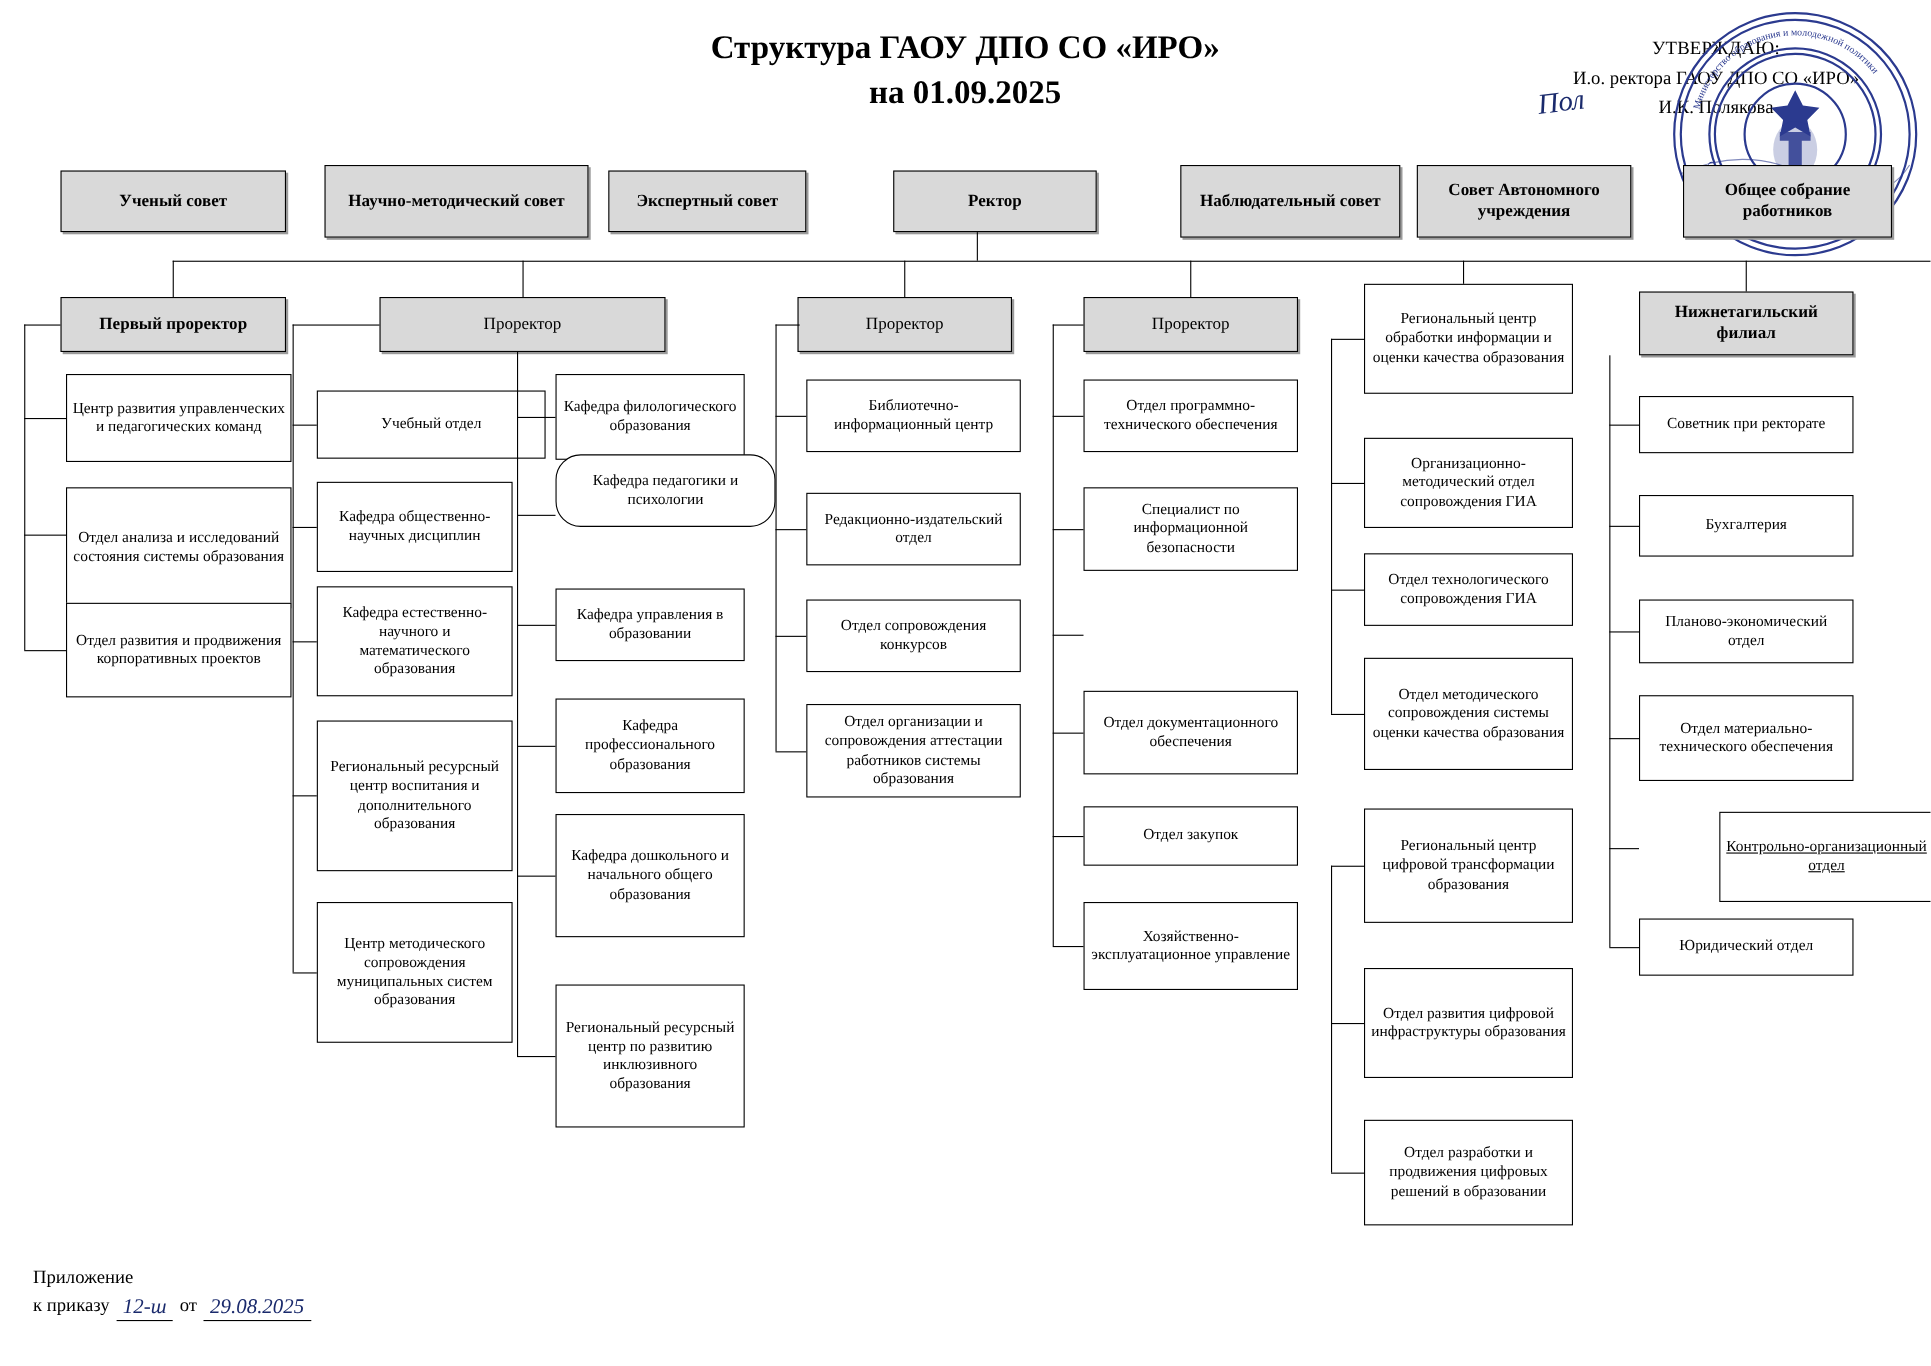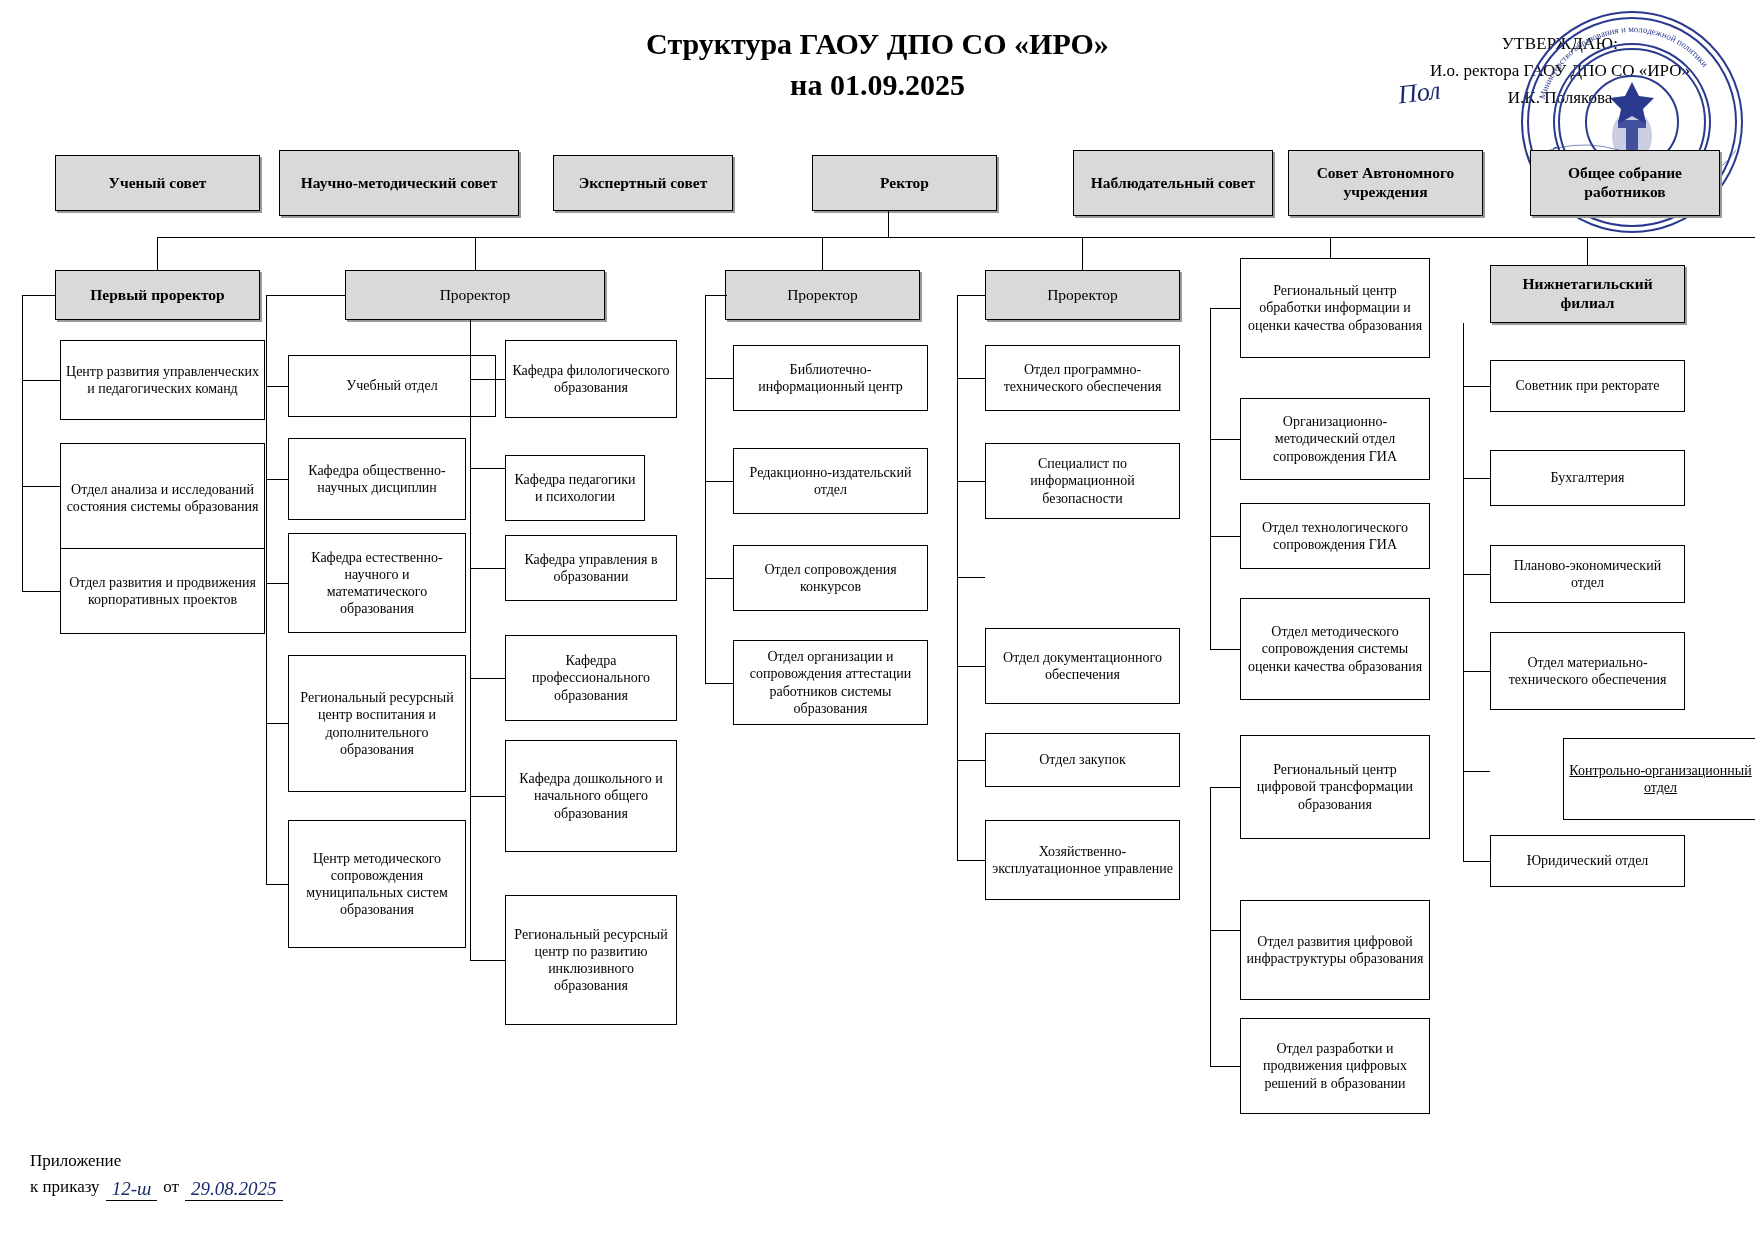--- a/index.html
+++ b/index.html
@@ -141,21 +141,21 @@
       </g>
       <g stroke="#2b3a8f" stroke-width="1" opacity="0.6">
         <path d="M10 150 q60 -28 120 4 t88 -12" fill="none"></path>
       </g>
     </svg>
   </div>
 
   <div class="box lvl-top" style="left:55px;  top:155px; width:205px; height:56px;">
       <span>Ученый совет</span>
     </div>
-  <div class="box lvl-top" style="left:279px; top:150px; width:240px; height:66px;">
+  <div class="box lvl-top" style="left:295px; top:150px; width:240px; height:66px;">
       <span>Научно-методический совет</span>
     </div>
   <div class="box lvl-top" style="left:553px; top:155px; width:180px; height:56px;">
       <span>Экспертный совет</span>
     </div>
   <div class="box lvl-top" style="left:812px; top:155px; width:185px; height:56px;">
       <span>Ректор</span>
     </div>
   <div class="box lvl-top" style="left:1073px;top:150px; width:200px; height:66px;">
       <span>Наблюдательный совет</span>
@@ -226,21 +226,21 @@
   <div class="ln h" style="left:266px; top:295px; width:79px;"></div>
   <div class="ln h" style="left:266px; top:386px; width:22px;"></div>
   <div class="ln h" style="left:266px; top:479px; width:22px;"></div>
   <div class="ln h" style="left:266px; top:583px; width:22px;"></div>
   <div class="ln h" style="left:266px; top:723px; width:22px;"></div>
   <div class="ln h" style="left:266px; top:884px; width:22px;"></div>
 
   <div class="box" style="left:505px; top:340px; width:172px; height:78px;">
       <span>Кафедра филологического образования</span>
     </div>
-  <div class="box" style="left:505px; top:455px; width:140px; height:66px;">
+  <div class="box" style="left:505px; top:413px; width:200px; height:66px;border-radius:23px;">
       <span>Кафедра педагогики и психологии</span>
     </div>
   <div class="box" style="left:505px; top:535px; width:172px; height:66px;">
       <span>Кафедра управления в образовании</span>
     </div>
   <div class="box" style="left:505px; top:635px; width:172px; height:86px;">
       <span>Кафедра профессионального образования</span>
     </div>
   <div class="box" style="left:505px; top:740px; width:172px; height:112px;">
       <span>Кафедра дошкольного и начального общего образования</span>
@@ -307,21 +307,21 @@
     </div>
   <div class="box" style="left:1240px;top:503px; width:190px; height:66px;">
       <span>Отдел технологического сопровождения ГИА</span>
     </div>
   <div class="box" style="left:1240px;top:598px; width:190px; height:102px;">
       <span>Отдел методического сопровождения системы оценки качества образования</span>
     </div>
   <div class="box" style="left:1240px;top:735px; width:190px; height:104px;">
       <span>Региональный центр цифровой трансформации образования</span>
     </div>
-  <div class="box" style="left:1240px;top:880px; width:190px; height:100px;margin-top:20px;">
+  <div class="box" style="left:1240px;top:880px; width:190px; height:100px;">
       <span>Отдел развития цифровой инфраструктуры образования</span>
     </div>
   <div class="box" style="left:1240px;top:1018px;width:190px; height:96px;">
       <span>Отдел разработки и продвижения цифровых решений в образовании</span>
     </div>
 
   <div class="ln v" style="left:1210px;top:308px; height:341px;"></div>
   <div class="ln h" style="left:1210px;top:308px; width:30px;"></div>
   <div class="ln h" style="left:1210px;top:439px; width:30px;"></div>
   <div class="ln h" style="left:1210px;top:536px; width:30px;"></div>

